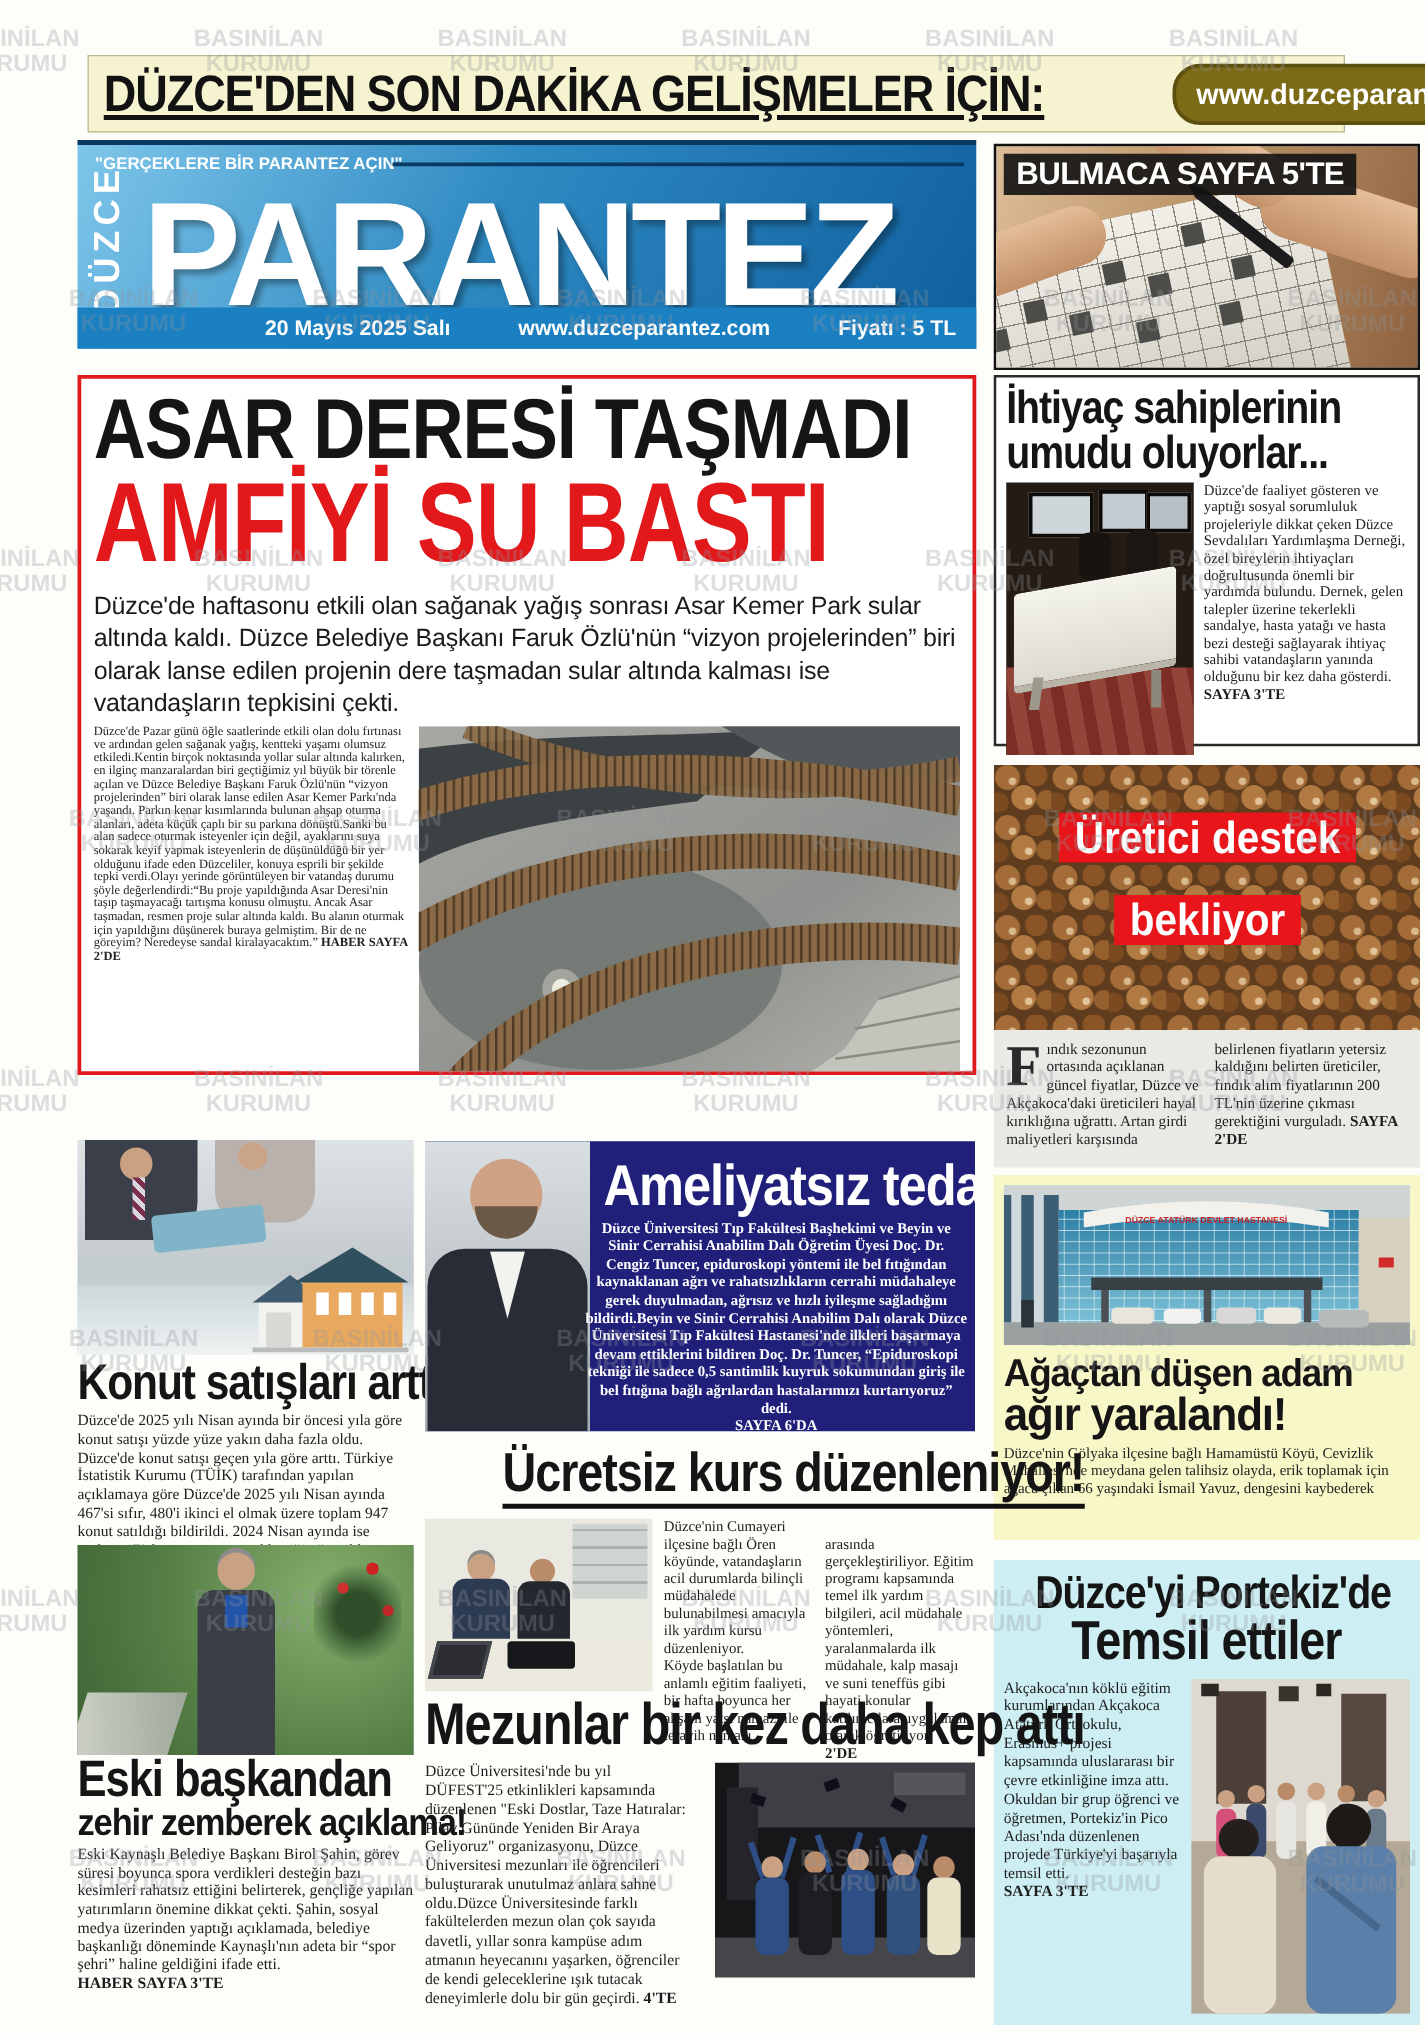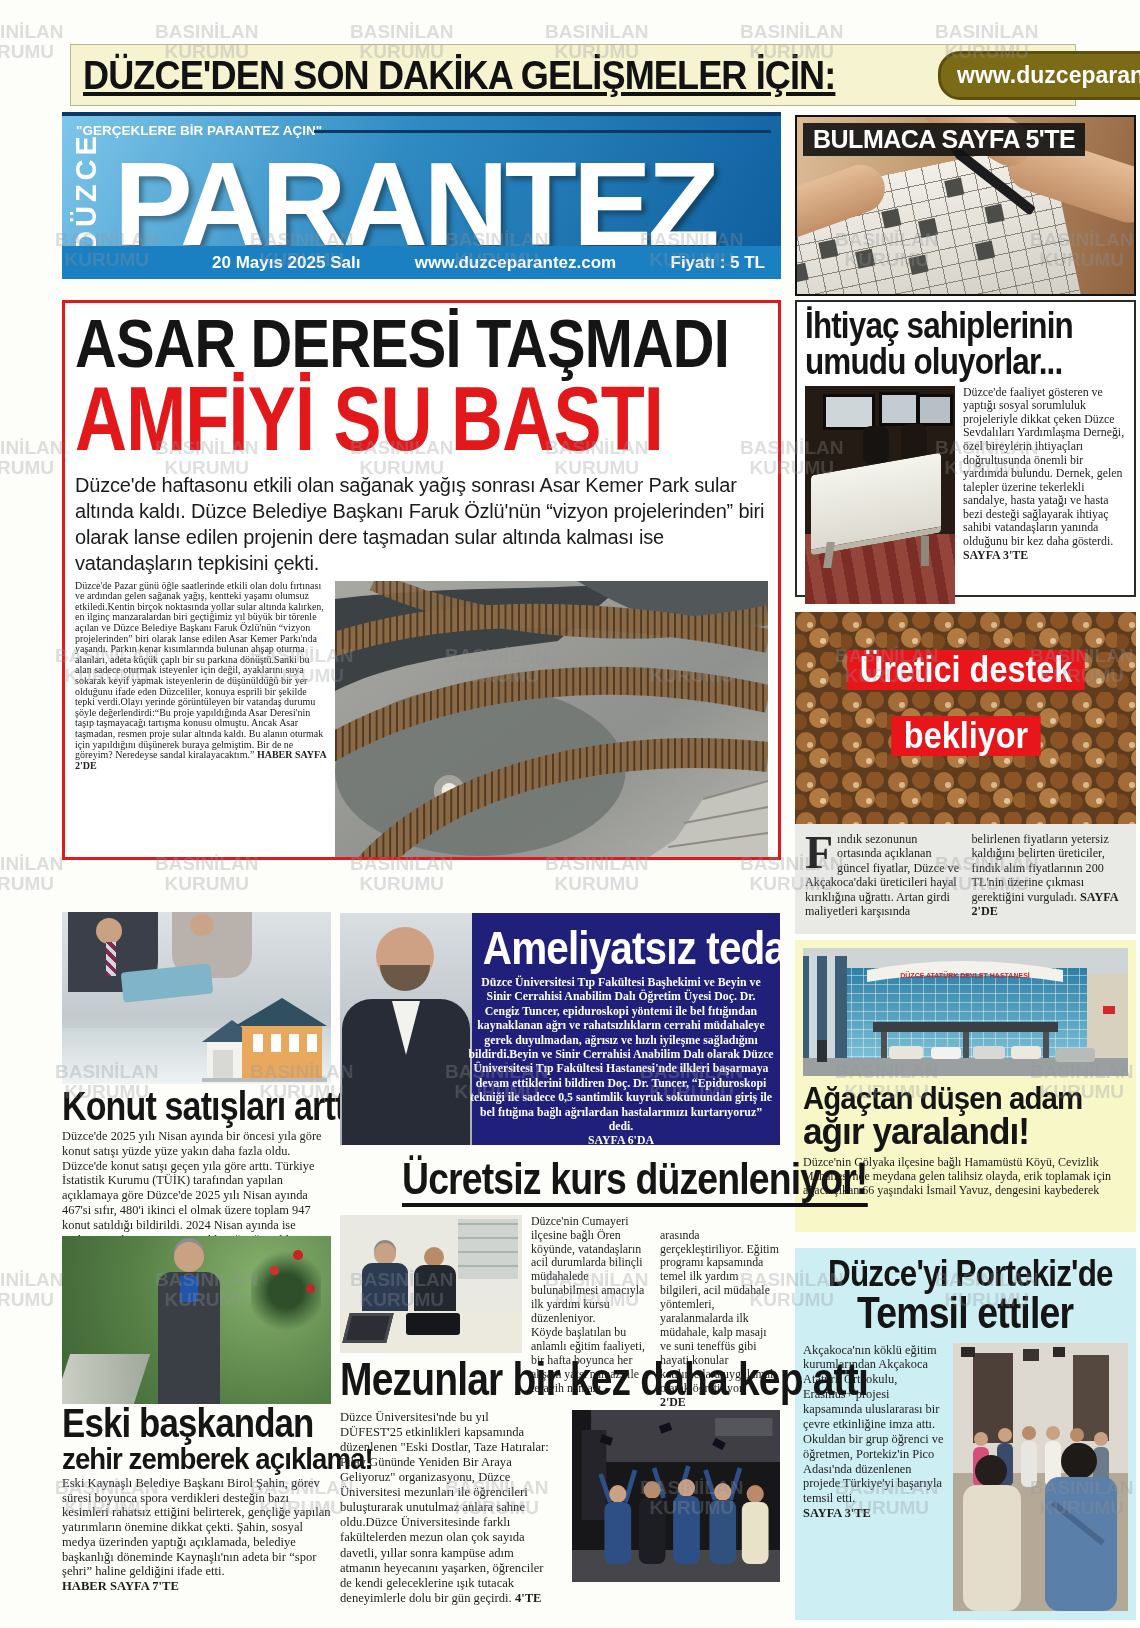--- a/index.html
+++ b/index.html
@@ -459,21 +459,21 @@
       <div class="ph-abs" style="right:16px;top:48px;width:9px;height:9px;border-radius:50%;background:#c02828;"></div>
       <div class="ph-abs" style="left:0;bottom:0;width:80px;height:50px;background:linear-gradient(70deg,#cfd2c8,#9fa89a);transform:skewX(-18deg);"></div>
       <div class="ph-abs" style="left:112px;top:6px;width:30px;height:30px;border-radius:50%;background:#c9a183;box-shadow:0 -4px 0 #8d8d8b;"></div>
       <div class="ph-abs" style="left:96px;top:36px;width:62px;height:132px;background:#3a3f46;border-radius:14px 14px 0 0;"></div>
       <div class="ph-abs" style="left:118px;top:40px;width:18px;height:26px;background:#2255aa;"></div>
     </div>
     <div class="hl eski-h1"><span class="cn">Eski başkandan</span></div>
     <div class="hl eski-h2"><span class="cn" style="transform:scaleX(.92);">zehir zemberek açıklama!</span></div>
     <div class="eski-body serif">
       <span>Eski Kaynaşlı Belediye Başkanı Birol Şahin, görev süresi boyunca spora verdikleri desteğin bazı kesimleri rahatsız ettiğini belirterek, gençliğe yapılan yatırımların önemine dikkat çekti. Şahin, sosyal medya üzerinden yaptığı açıklamada, belediye başkanlığı döneminde Kaynaşlı'nın adeta bir “spor şehri” haline geldiğini ifade etti.</span><br>
-      <b class="ref">HABER SAYFA 7'TE</b>
+      <b class="ref">HABER SAYFA 3'TE</b>
     </div>
   </div>
 
   <div class="abs amel">
     <div class="amel-photo">
       <div class="ph-abs" style="left:36px;top:14px;width:58px;height:58px;border-radius:50%;background:#cfa184;"></div>
       <div class="ph-abs" style="left:40px;top:52px;width:50px;height:26px;border-radius:0 0 26px 26px;background:#6b5846;"></div>
       <div class="ph-abs" style="left:2px;top:86px;width:128px;height:146px;background:#272c36;border-radius:30px 30px 0 0;"></div>
       <div class="ph-abs" style="left:52px;top:88px;width:28px;height:54px;background:#f2f2ee;clip-path:polygon(0 0,100% 0,50% 100%);"></div>
     </div>

